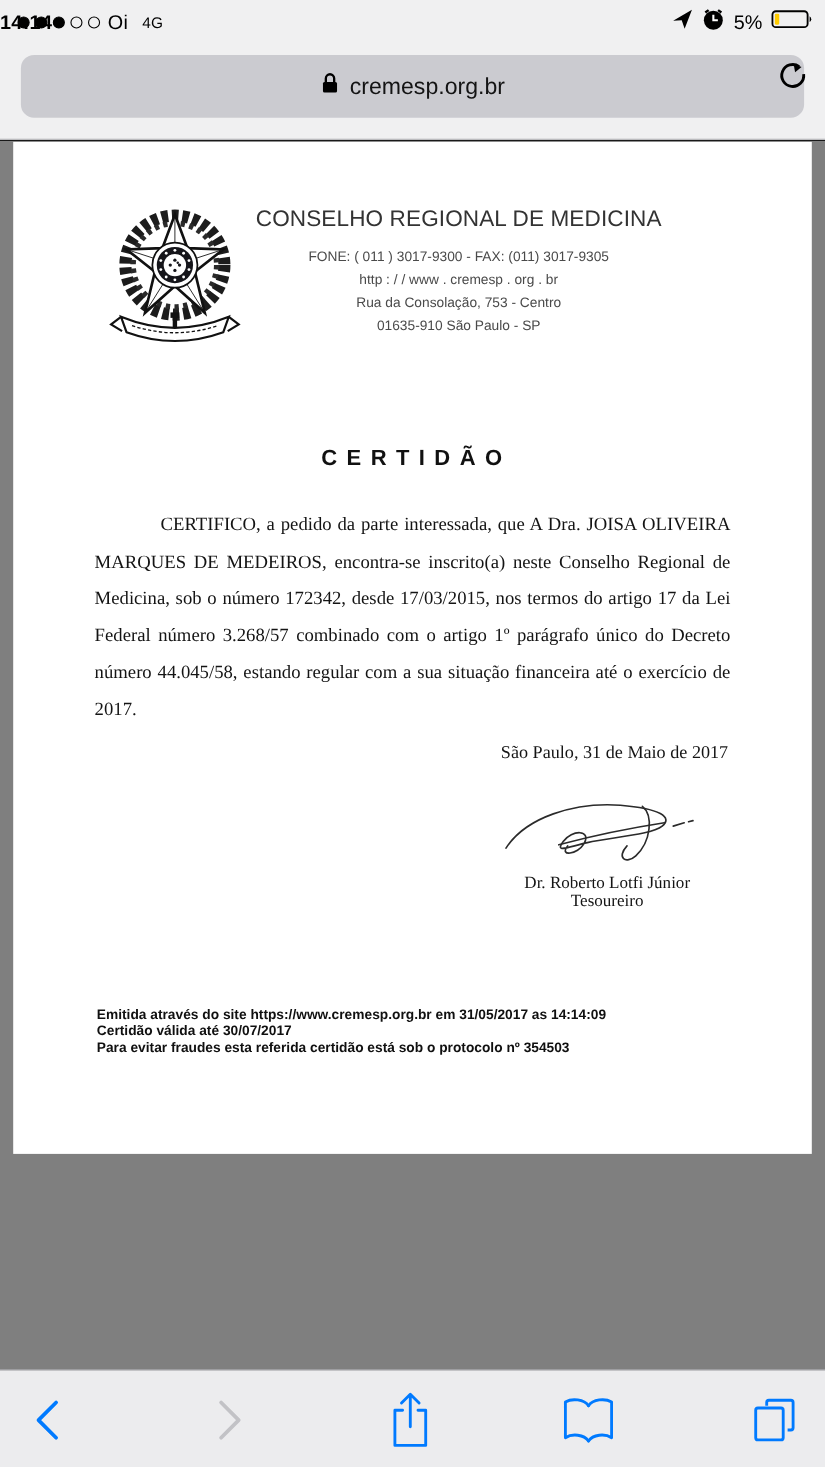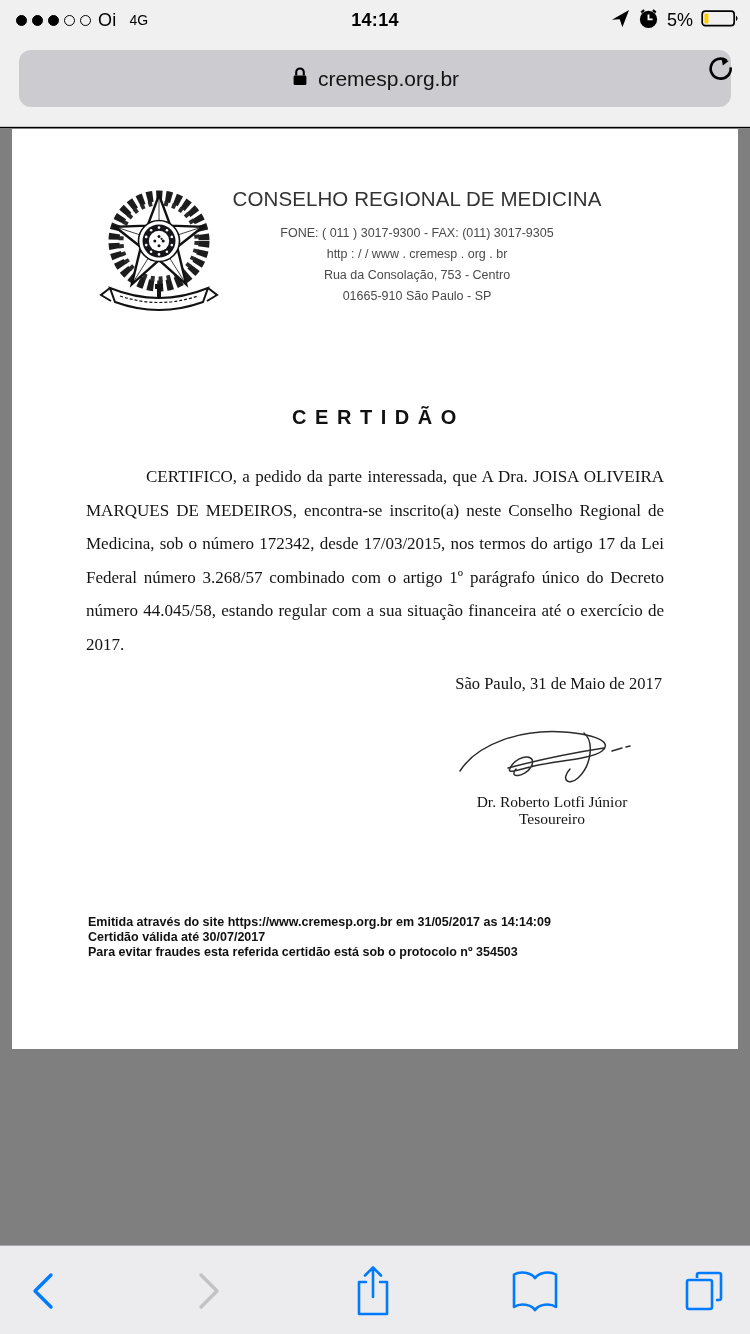--- a/index.html
+++ b/index.html
@@ -13,21 +13,21 @@
   .statusbar {
     position:absolute; top:0; left:0; right:0; height:40px;
     background:#f0f0f1; display:flex; align-items:center; color:#000;
   }
   .sb-left { position:absolute; left:16px; display:flex; align-items:center; gap:7px; }
   .dots { display:flex; gap:5px; align-items:center; }
   .dot { width:11px; height:11px; border-radius:50%; border:1.2px solid #000; }
   .dot.filled { background:#000; }
   .carrier { font-size:18px; letter-spacing:.2px; }
   .nettype { font-size:14px; margin-left:6px; }
-  .sb-time { position:absolute; left:0; right:0; text-align:center; font-size:18px; font-weight:bold; letter-spacing:.3px; }
+  .sb-time { position:absolute; left:0; right:0; text-align:left; font-size:18px; font-weight:bold; letter-spacing:.3px; }
   .sb-right { position:absolute; right:10px; display:flex; align-items:center; gap:8px; }
   .battpct { font-size:18px; }
   
   .chrome {
     position:absolute; top:40px; left:0; right:0; height:87px;
     background:#f0f0f1; border-bottom:1px solid #c4c4c8;
   }
   .urlpill {
     position:absolute; left:19px; right:19px; top:10px; height:57px;
     background:#cbcbd0; border-radius:12px;
@@ -174,21 +174,21 @@
           <path d="M22,117 Q61,130 100,117" fill="none" stroke="#111" stroke-width="1.2" stroke-dasharray="3 2"></path>
         </svg>
       </div>
 
       <div class="hdr-block">
         <div class="org1">CONSELHO REGIONAL DE MEDICINA</div>
         <div class="contact">
           <div>FONE: ( 011 ) 3017-9300  -  FAX: (011)  3017-9305</div>
           <div>http : / / www . cremesp . org . br</div>
           <div>Rua da Consolação, 753 - Centro</div>
-          <div>01665-910 São Paulo - SP</div>
+          <div>01635-910 São Paulo - SP</div>
         </div>
       </div>
 
       <div class="doc-title">C E R T I D Ã O</div>
 
       <div class="doc-body">CERTIFICO, a pedido da parte interessada, que A Dra. JOISA OLIVEIRA MARQUES DE MEDEIROS,  encontra-se inscrito(a) neste Conselho Regional de Medicina, sob o número 172342, desde 17/03/2015, nos termos do artigo 17 da Lei Federal número 3.268/57 combinado com o artigo 1º parágrafo único do Decreto número 44.045/58, estando regular com a sua situação financeira até o exercício de  2017.</div>
 
       <div class="doc-date">São Paulo, 31 de Maio de 2017</div>
 
       <div class="sig-block">

